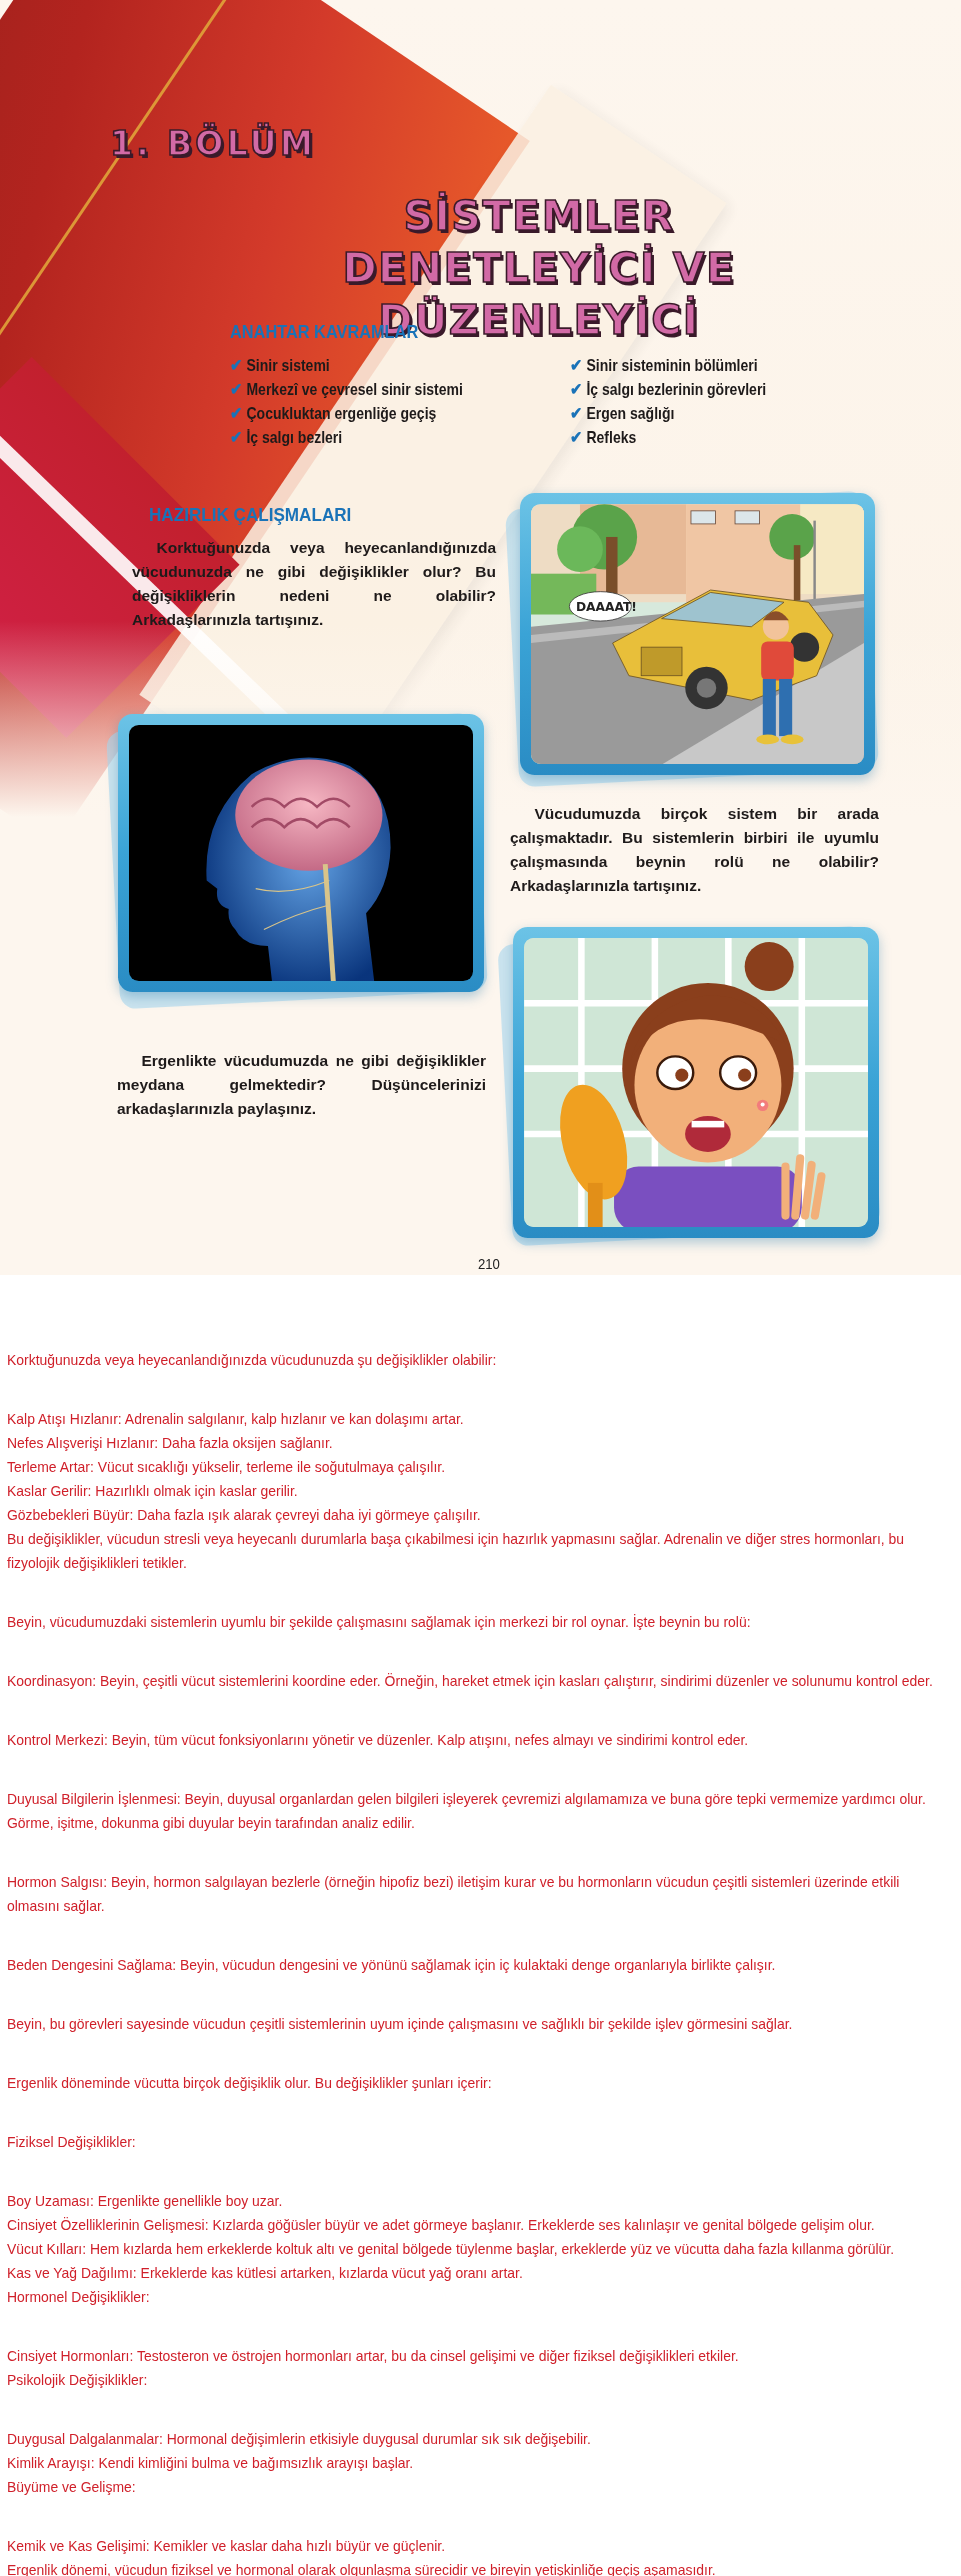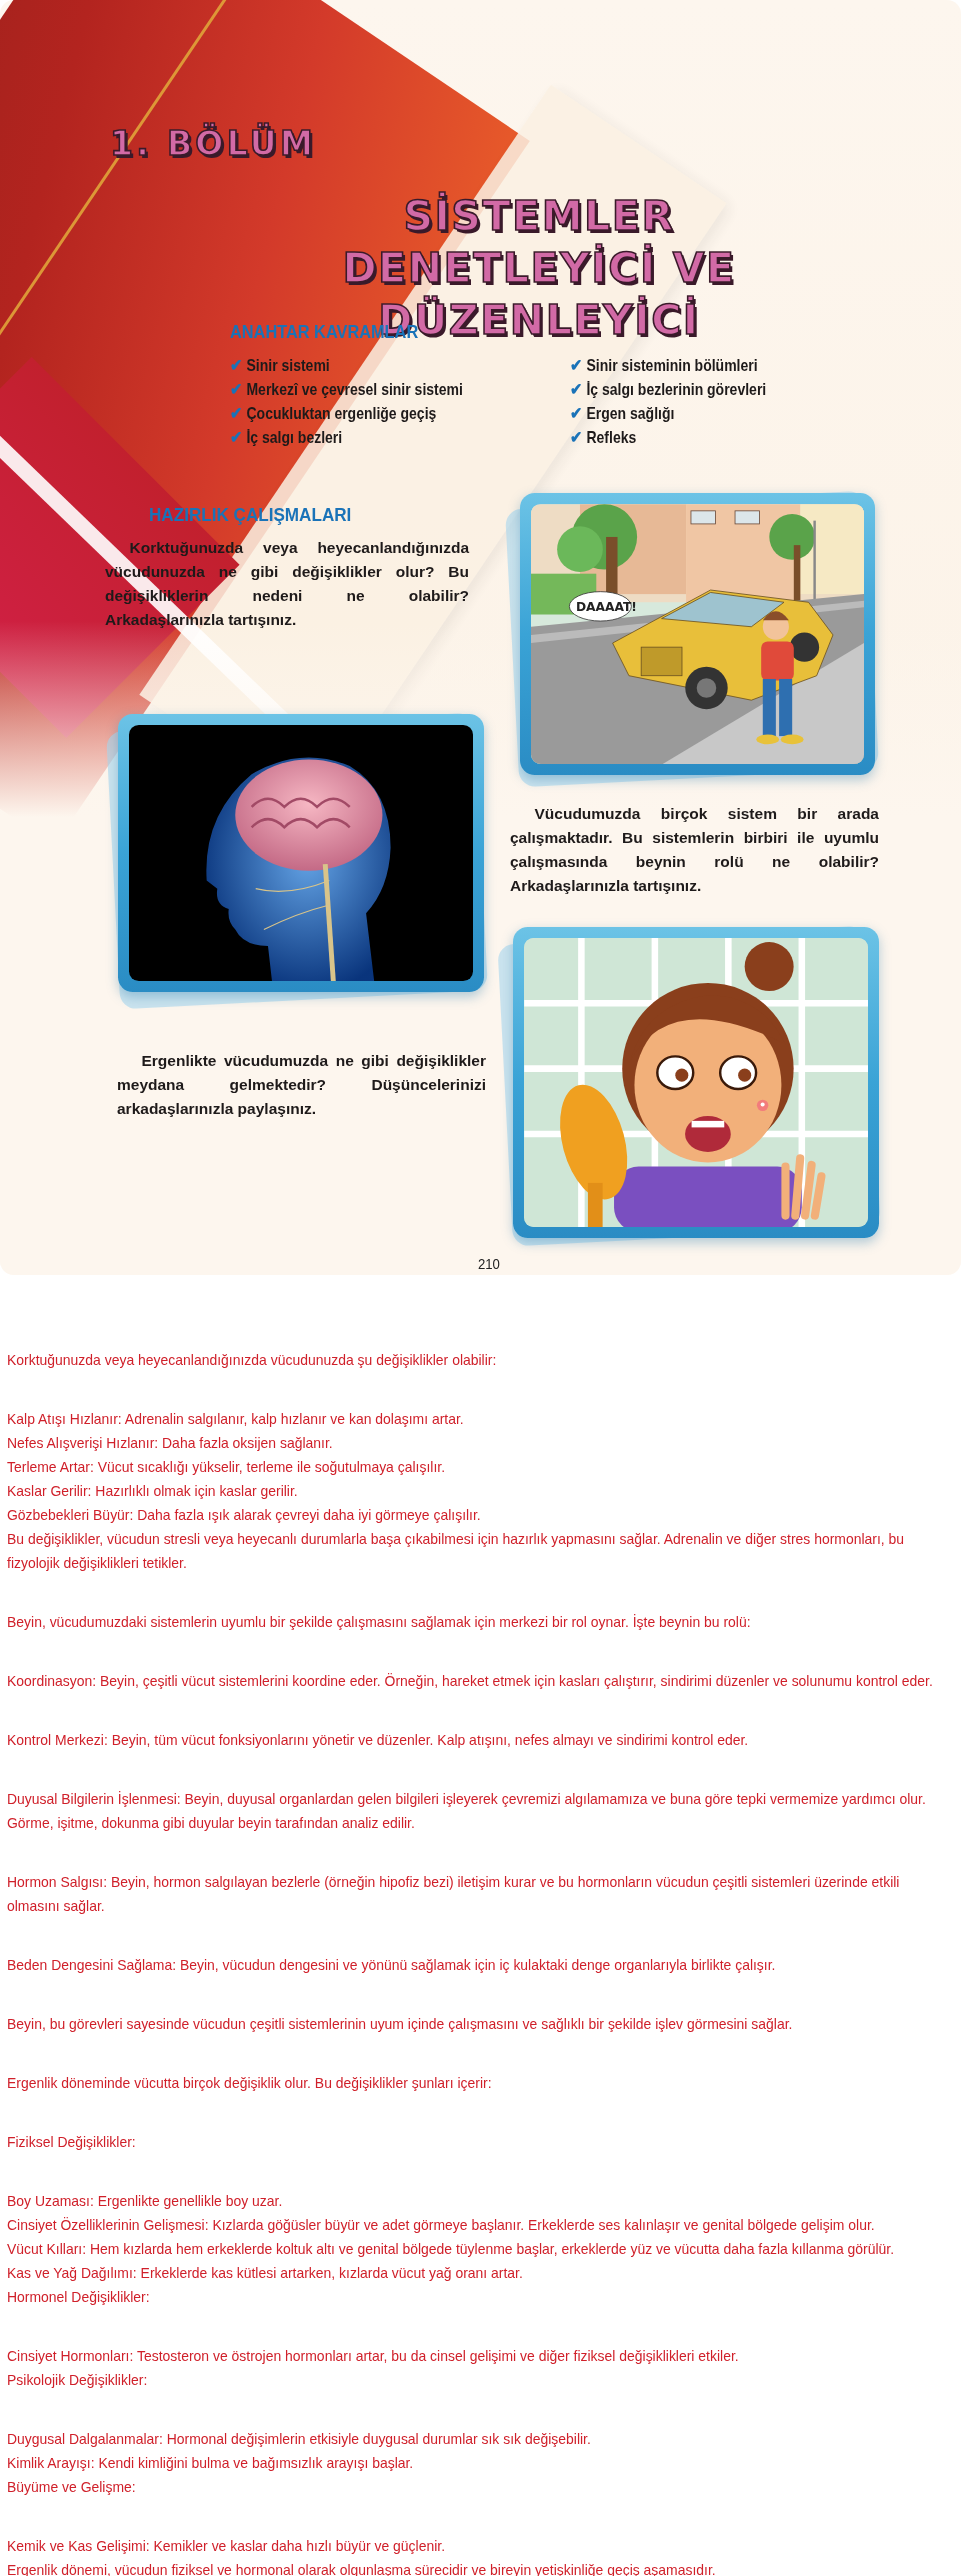--- a/index.html
+++ b/index.html
@@ -4,21 +4,20 @@
   <style>
     * { box-sizing: border-box; margin: 0; padding: 0; }
     html, body { width: 961px; background: #ffffff; }
     body { position: relative; height: 2576px; overflow: hidden; font-family: "Liberation Sans", sans-serif; }
 
     
     .page {
       position: absolute; left: 0; top: 0; width: 961px; height: 1275px;
       background: linear-gradient(180deg, #fdf6ee 0%, #fcf3e8 60%, #fefaf4 100%);
       overflow: hidden;
-      border-radius: 14px;
     }
     .deco { position: absolute; }
     .deco-red-band {
       left: -343px; top: 98px; width: 850px; height: 507px;
       background: linear-gradient(160deg, #8e1f1a 0%, #b3241f 40%, #d33a2a 70%, #e85b2a 100%);
       transform: rotate(-56deg);
     }
     .deco-cream-1 {
       left: 65px; top: 343px; width: 736px; height: 212px;
       background: #fbf1e3; transform: rotate(-56deg); opacity: 0.85;
@@ -75,21 +74,21 @@
     .prep-title {
       position: absolute; left: 149px; top: 504px;
       font-family: "Liberation Sans", sans-serif; font-weight: bold; font-size: 19px; color: #1a73b8;
       transform: scaleX(0.9); transform-origin: left;
     }
     .q {
       position: absolute; font-family: "Liberation Sans", sans-serif; font-weight: bold;
       font-size: 15.5px; line-height: 24px; color: #1e1a1a; text-align: justify;
     }
     .q .indent { display: inline-block; width: 24.5px; }
-    .q1 { left: 105px; top: 536px; width: 364px; }
+    .q1 { left: 132px; top: 536px; width: 364px; }
     .q2 { left: 510px; top: 802px; width: 369px; }
     .q3 { left: 117px; top: 1049px; width: 369px; }
 
     
     .frame {
       position: absolute; border-radius: 14.7px; padding: 11px;
       background: linear-gradient(180deg, #6cc3e6 0%, #3aa3d6 50%, #2a8cc4 100%);
       box-shadow: 0 4.9px 11.4px rgba(40,120,170,0.35);
     }
     .frame-back {

